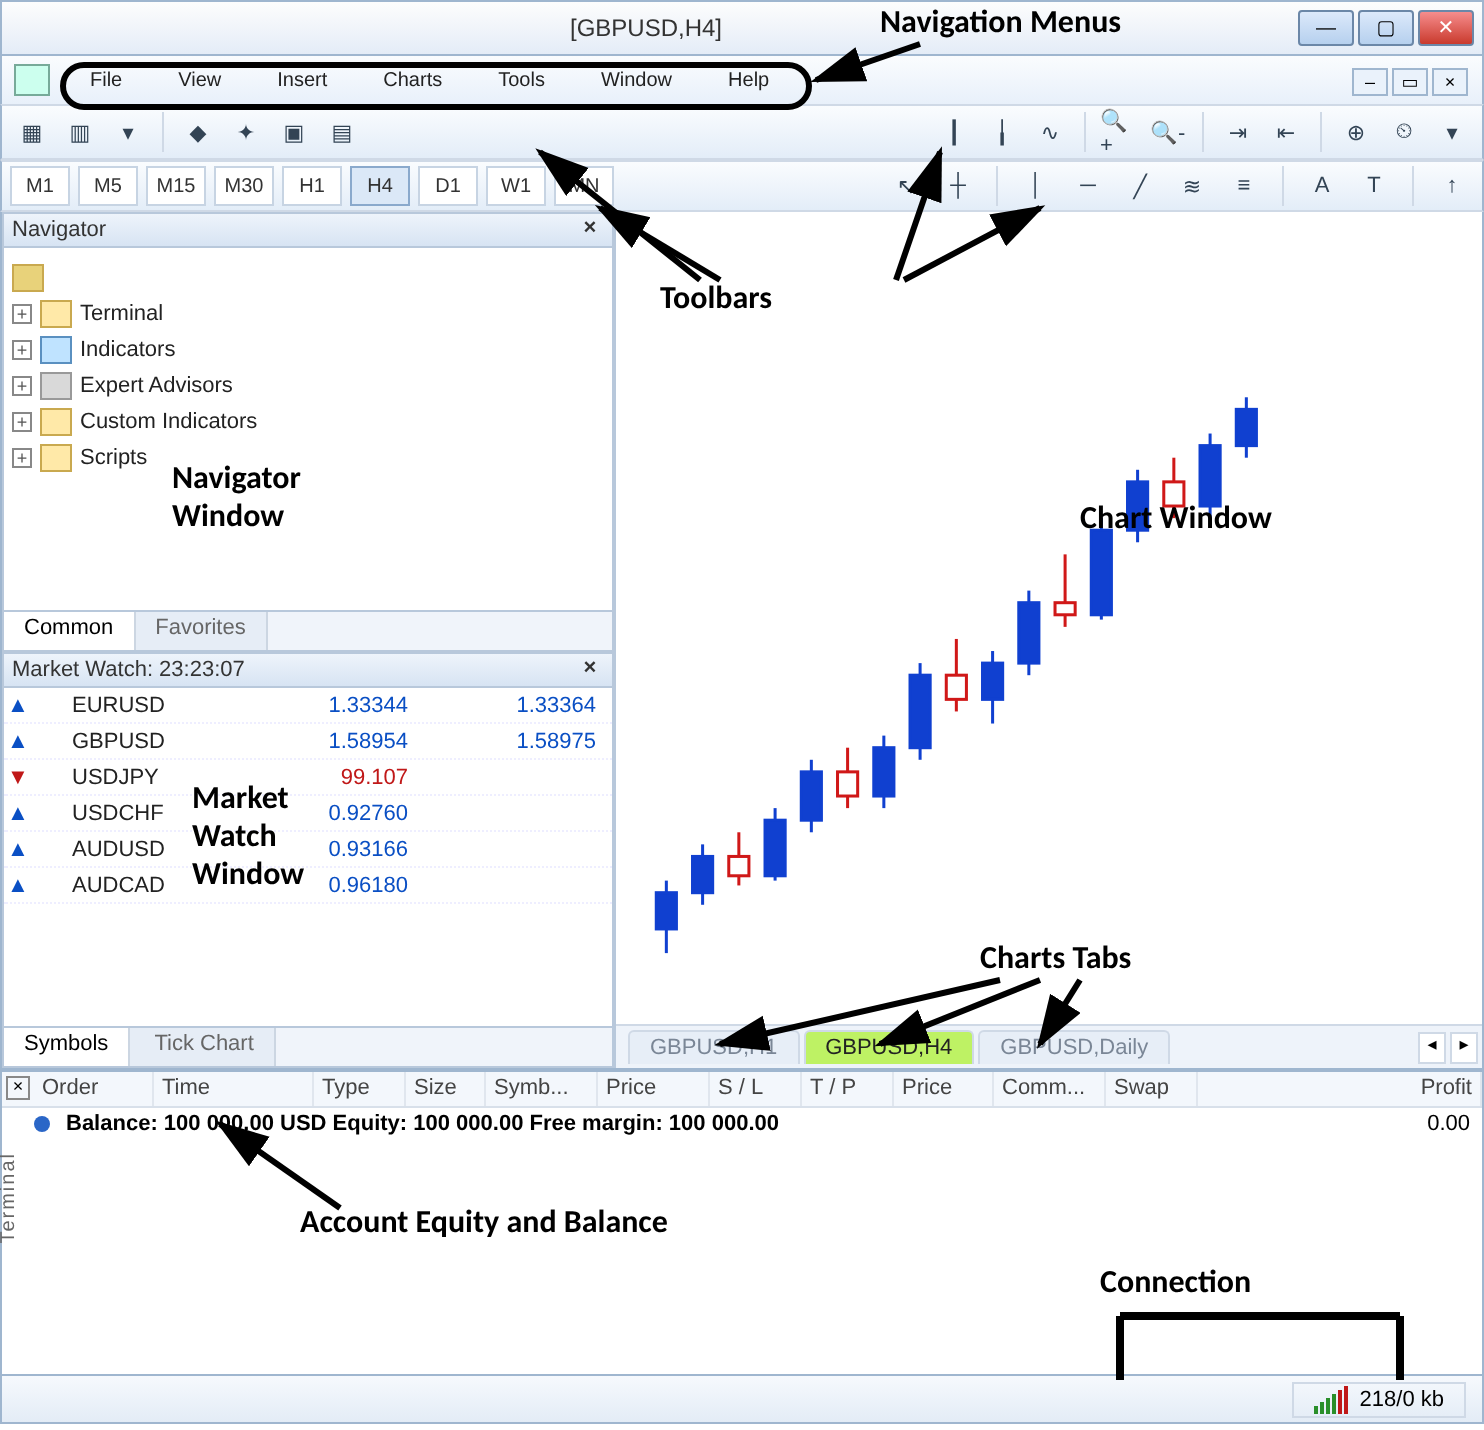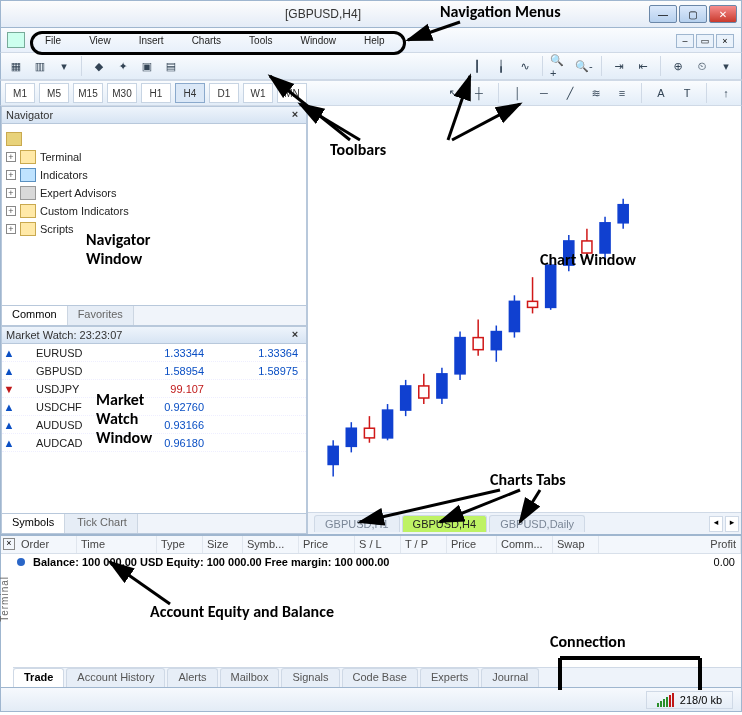--- a/index.html
+++ b/index.html
@@ -336,30 +336,20 @@
       <div style="width: 56px;">Comm...</div>
       <div style="width: 46px;">Swap</div>
       <div style="width: 60px; text-align: right; flex: 1 1 0%;">Profit</div>
     </div>
   <div class="term-row">
     <span class="dot"></span>
     <b>Balance: 100 000.00 USD  Equity: 100 000.00  Free margin: 100 000.00</b>
   </div>
   <div class="term-right">0.00</div>
   <div class="term-label">Terminal</div>
-  <div class="term-tabs" id="term-tabs">
-      <div class="tt active">Trade</div>
-      <div class="tt">Account History</div>
-      <div class="tt">Alerts</div>
-      <div class="tt">Mailbox</div>
-      <div class="tt">Signals</div>
-      <div class="tt">Code Base</div>
-      <div class="tt">Experts</div>
-      <div class="tt">Journal</div>
-    </div>
 </div>
 
 <div class="statusbar">
   <div class="conn-box">
     <div class="conn-bars">
         <span></span>
         <span></span>
         <span></span>
         <span></span>
         <span></span>

